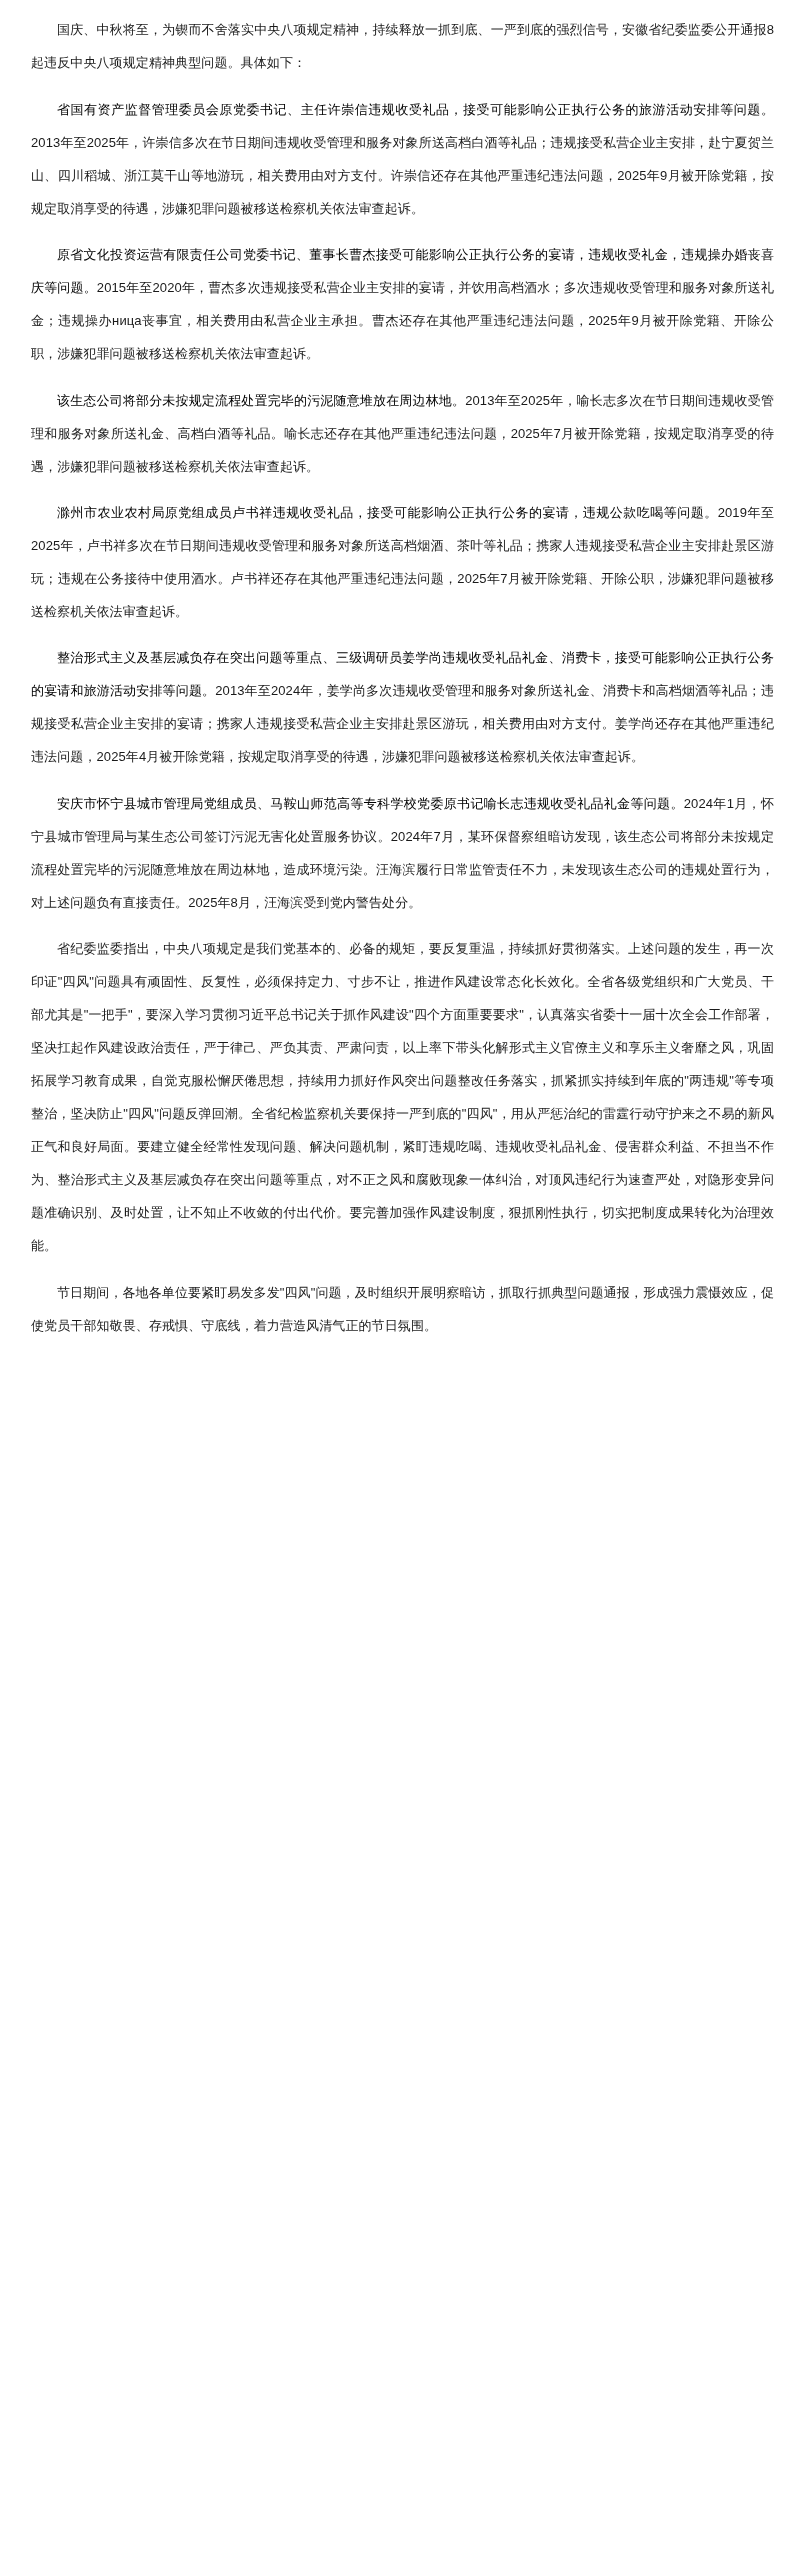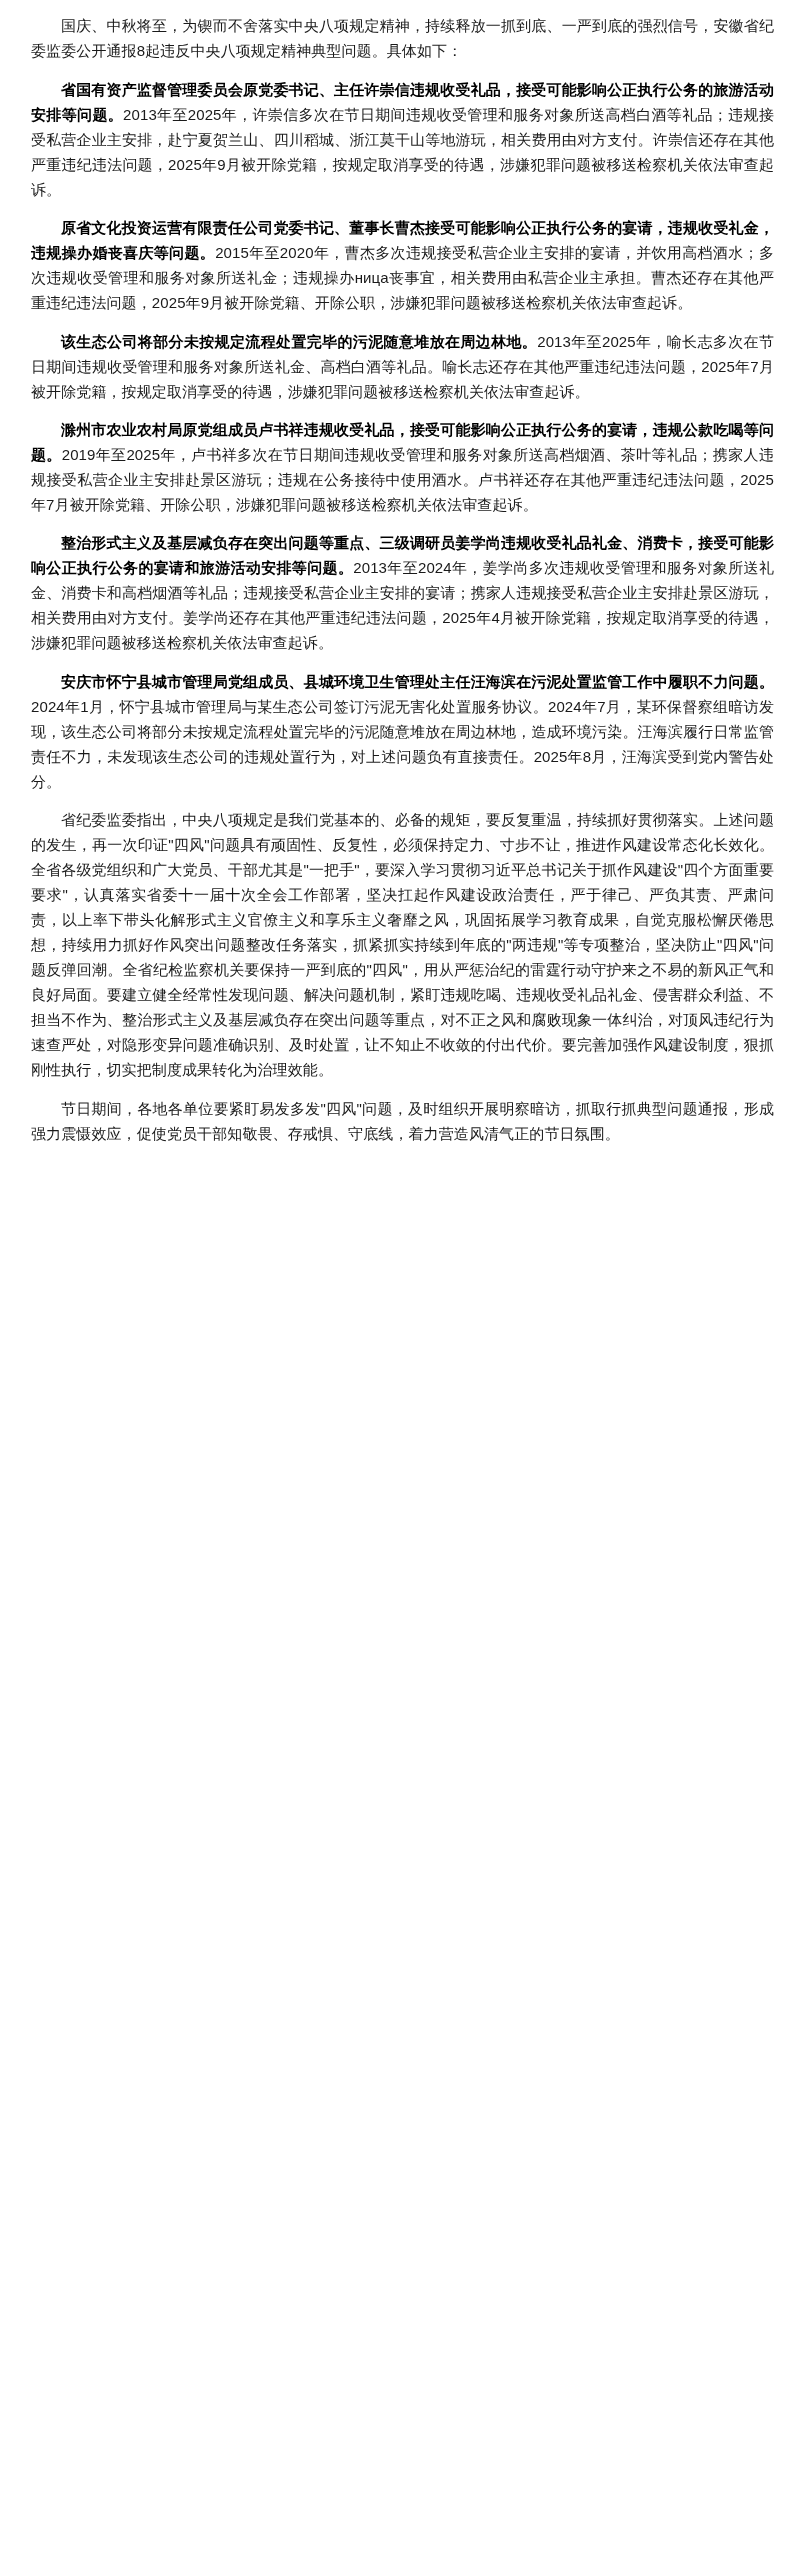--- a/index.html
+++ b/index.html
@@ -13,31 +13,31 @@
   }
   .page {
     width: 805px;
     min-height: 2707px;
     box-sizing: border-box;
     background: #ffffff;
     padding: 13.4px 31px 0 31px;
     position: relative;
   }
   .para {
-    font-size: 15px;
-    line-height: 25px;
+    font-size: 13px;
+    line-height: 33px;
     color: #1a1a1a;
     text-align: justify;
     text-justify: inter-ideograph;
     text-indent: 2em;
     margin: 0 0 13.4px 0;
     letter-spacing: 0.1px;
   }
   .b {
-    font-weight: bold;
+    font-weight: normal;
     color: #000000;
   }
   .spacer {
     height: 5.2px;
   }
 </style>
 </head>
 <body>
 
 <div class="page">
@@ -49,21 +49,21 @@
   <p class="para"><span class="b">原省文化投资运营有限责任公司党委书记、董事长曹杰接受可能影响公正执行公务的宴请，违规收受礼金，违规操办婚丧喜庆等问题。</span><span>2015年至2020年，曹杰多次违规接受私营企业主安排的宴请，并饮用高档酒水；多次违规收受管理和服务对象所送礼金；违规操办ница丧事宜，相关费用由私营企业主承担。曹杰还存在其他严重违纪违法问题，2025年9月被开除党籍、开除公职，涉嫌犯罪问题被移送检察机关依法审查起诉。</span></p>
 
 
   <p class="para"><span class="b">该生态公司将部分未按规定流程处置完毕的污泥随意堆放在周边林地。</span><span>2013年至2025年，喻长志多次在节日期间违规收受管理和服务对象所送礼金、高档白酒等礼品。喻长志还存在其他严重违纪违法问题，2025年7月被开除党籍，按规定取消享受的待遇，涉嫌犯罪问题被移送检察机关依法审查起诉。</span></p>
 
   <p class="para"><span class="b">滁州市农业农村局原党组成员卢书祥违规收受礼品，接受可能影响公正执行公务的宴请，违规公款吃喝等问题。</span><span>2019年至2025年，卢书祥多次在节日期间违规收受管理和服务对象所送高档烟酒、茶叶等礼品；携家人违规接受私营企业主安排赴景区游玩；违规在公务接待中使用酒水。卢书祥还存在其他严重违纪违法问题，2025年7月被开除党籍、开除公职，涉嫌犯罪问题被移送检察机关依法审查起诉。</span></p>
 
   <p class="para"><span class="b">整治形式主义及基层减负存在突出问题等重点、三级调研员姜学尚违规收受礼品礼金、消费卡，接受可能影响公正执行公务的宴请和旅游活动安排等问题。</span><span>2013年至2024年，姜学尚多次违规收受管理和服务对象所送礼金、消费卡和高档烟酒等礼品；违规接受私营企业主安排的宴请；携家人违规接受私营企业主安排赴景区游玩，相关费用由对方支付。姜学尚还存在其他严重违纪违法问题，2025年4月被开除党籍，按规定取消享受的待遇，涉嫌犯罪问题被移送检察机关依法审查起诉。</span></p>
 
 
-  <p class="para"><span class="b">安庆市怀宁县城市管理局党组成员、县城环境卫生管理处主任汪海滨在污泥处置监管工作中履职不力问题。</span><span>2024年1月，怀宁县城市管理局与某生态公司签订污泥无害化处置服务协议。2024年7月，某环保督察组暗访发现，该生态公司将部分未按规定流程处置完毕的污泥随意堆放在周边林地，造成环境污染。汪海滨履行日常监管责任不力，未发现该生态公司的违规处置行为，对上述问题负有直接责任。2025年8月，汪海滨受到党内警告处分。</span></p>
+  <p class="para"><span class="b">安庆市怀宁县城市管理局党组成员、马鞍山师范高等专科学校党委原书记喻长志违规收受礼品礼金等问题。</span><span>2024年1月，怀宁县城市管理局与某生态公司签订污泥无害化处置服务协议。2024年7月，某环保督察组暗访发现，该生态公司将部分未按规定流程处置完毕的污泥随意堆放在周边林地，造成环境污染。汪海滨履行日常监管责任不力，未发现该生态公司的违规处置行为，对上述问题负有直接责任。2025年8月，汪海滨受到党内警告处分。</span></p>
 
   <p class="para">省纪委监委指出，中央八项规定是我们党基本的、必备的规矩，要反复重温，持续抓好贯彻落实。上述问题的发生，再一次印证"四风"问题具有顽固性、反复性，必须保持定力、寸步不让，推进作风建设常态化长效化。全省各级党组织和广大党员、干部尤其是"一把手"，要深入学习贯彻习近平总书记关于抓作风建设"四个方面重要要求"，认真落实省委十一届十次全会工作部署，坚决扛起作风建设政治责任，严于律己、严负其责、严肃问责，以上率下带头化解形式主义官僚主义和享乐主义奢靡之风，巩固拓展学习教育成果，自觉克服松懈厌倦思想，持续用力抓好作风突出问题整改任务落实，抓紧抓实持续到年底的"两违规"等专项整治，坚决防止"四风"问题反弹回潮。全省纪检监察机关要保持一严到底的"四风"，用从严惩治纪的雷霆行动守护来之不易的新风正气和良好局面。要建立健全经常性发现问题、解决问题机制，紧盯违规吃喝、违规收受礼品礼金、侵害群众利益、不担当不作为、整治形式主义及基层减负存在突出问题等重点，对不正之风和腐败现象一体纠治，对顶风违纪行为速查严处，对隐形变异问题准确识别、及时处置，让不知止不收敛的付出代价。要完善加强作风建设制度，狠抓刚性执行，切实把制度成果转化为治理效能。</p>
 
   <p class="para">节日期间，各地各单位要紧盯易发多发"四风"问题，及时组织开展明察暗访，抓取行抓典型问题通报，形成强力震慑效应，促使党员干部知敬畏、存戒惧、守底线，着力营造风清气正的节日氛围。</p>
 
   <div class="spacer"></div>
 
 </div>
 
 

